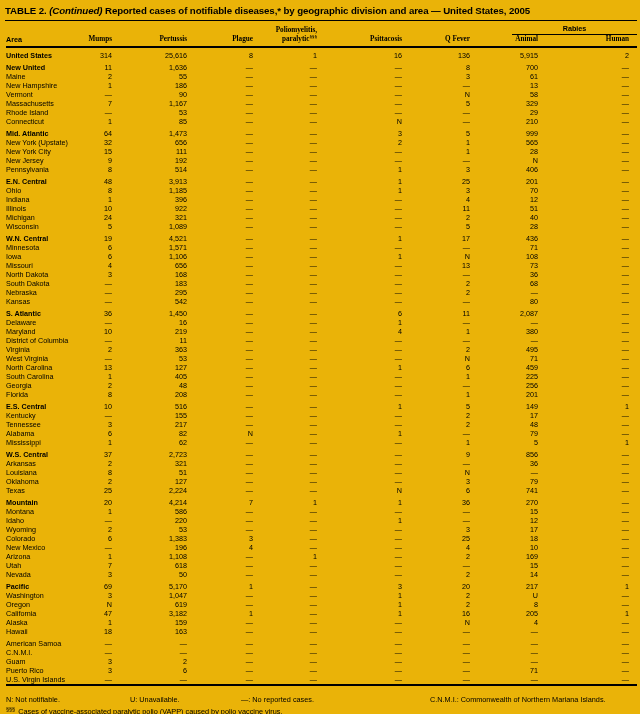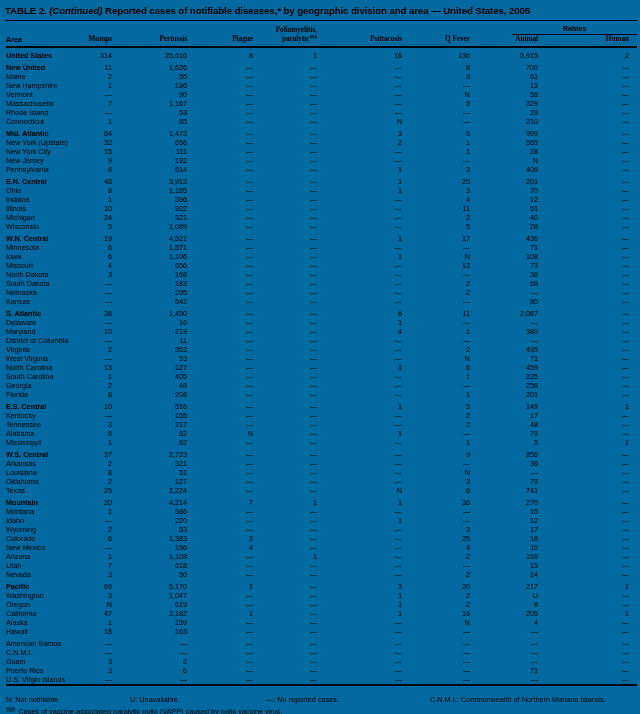--- a/index.html
+++ b/index.html
@@ -1,19 +1,19 @@
 <!DOCTYPE html>
 <html><head>
 <meta charset="utf-8">
 <style>
   html,body{margin:0;padding:0;background:#fff;}
   .page{
     position:relative;
     width:640px;height:714px;
-    background:#0369a1;color:#000;
+    background:#eab308;color:#000;
     font-family:"Liberation Sans", sans-serif;
     overflow:hidden;
     box-sizing:border-box;
     padding:3px 3px 0 5px;
   }
   .title{
     font-size:9.7px;font-weight:bold;letter-spacing:-0.1px;
     white-space:nowrap;
     padding:2px 0 4px 0;
     border-bottom:1.5px solid #000;
@@ -51,21 +51,21 @@
   .rabies-inner{
     margin-left:34px;text-align:center;
     border-bottom:1px solid #000;padding-bottom:1px;
   }
   sup{font-size:5px;vertical-align:super;line-height:0;}
   .footnotes{margin-top:9px;font-size:7.3px;line-height:9.5px;}
   .legend{position:relative;height:10px;}
   .legend span{position:absolute;top:0;white-space:nowrap;}
   .legend span:nth-child(1){left:1px;}
   .legend span:nth-child(2){left:125px;}
-  .legend span:nth-child(3){left:261px;}
+  .legend span:nth-child(3){left:236px;}
   .legend span:nth-child(4){left:425px;}
   .vapp{margin-left:1px;}
   .vapp .marker{font-size:5.5px;vertical-align:super;margin-right:3px;}
 </style>
 </head>
 <body>
 
 <div class="page">
 
   <div class="title">

